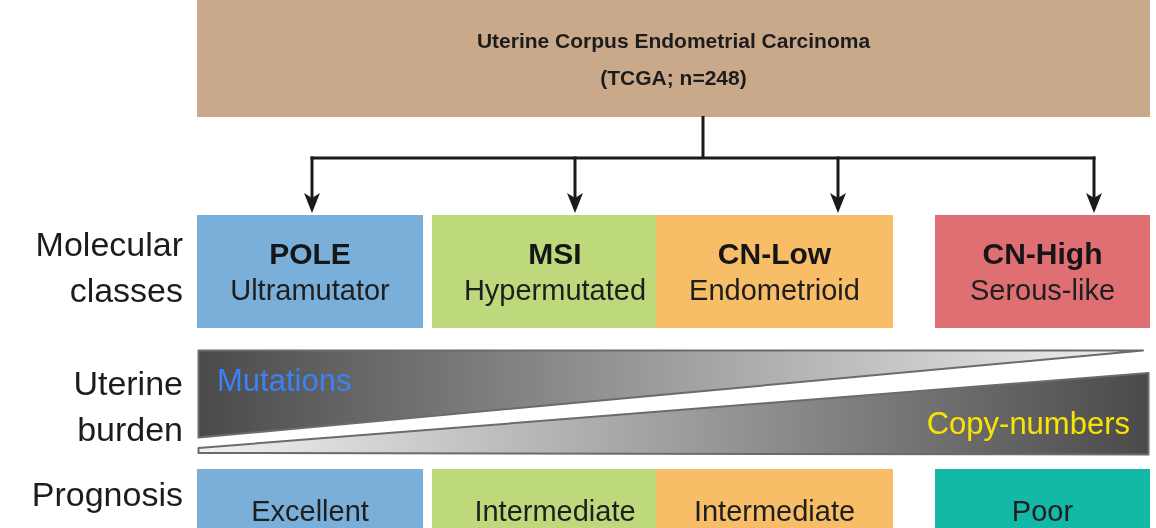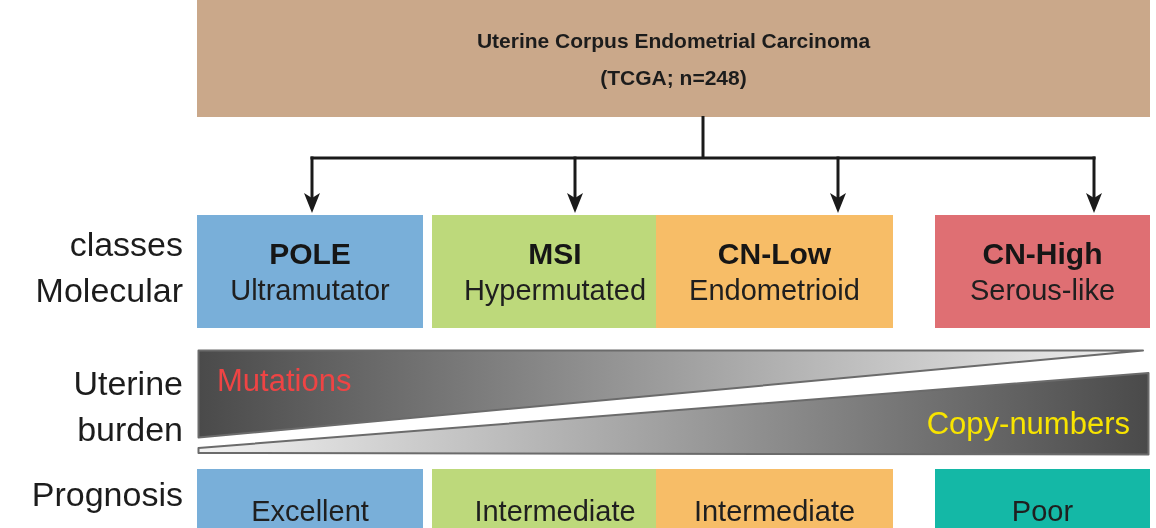--- a/index.html
+++ b/index.html
@@ -75,22 +75,22 @@
     </g>
     <g fill="#1A1A1A">
       <path d="M304 193 L312 213 L320 193 L312 198 Z"></path>
       <path d="M567 193 L575 213 L583 193 L575 198 Z"></path>
       <path d="M830 193 L838 213 L846 193 L838 198 Z"></path>
       <path d="M1086 193 L1094 213 L1102 193 L1094 198 Z"></path>
     </g>
   </svg>
 
   <div class="row-label molecular">
+    <div>Molecular</div>
     <div>classes</div>
-    <div>Molecular</div>
   </div>
   <div class="row-label genomic">
     <div>Uterine</div>
     <div>burden</div>
   </div>
   <div class="row-label prognosis">Prognosis</div>
 
   <div class="class-box c1" style="background-color: rgb(121, 175, 217);">
     <div class="class-name">POLE</div>
     <div class="class-sub">Ultramutator</div>
@@ -117,21 +117,21 @@
       <linearGradient id="gradCN" x1="0" y1="0" x2="1" y2="0">
         <stop offset="0" stop-color="#F2F2F2"></stop>
         <stop offset="1" stop-color="#4A4A4A"></stop>
       </linearGradient>
     </defs>
     <g stroke-width="2" stroke-linejoin="round" stroke="#6B6B6B">
       <path fill="url(#gradMut)" d="M1.5 1.5 L946 1.5 L1.5 88.5 Z"></path>
       <path fill="url(#gradCN)" d="M1.5 99 L951.5 24 L951.5 105.5 L1.5 104 Z"></path>
     </g>
   </svg>
-  <div class="wedge-label mutations" style="color: #ef4444;">Mutations</div>
+  <div class="wedge-label mutations" style="color: #3b82f6;">Mutations</div>
   <div class="wedge-label copynumbers" style="color: rgb(248, 228, 0);">Copy-numbers</div>
 
   <div class="prog-box c1" style="background-color: rgb(121, 175, 217);">
     <span class="prog-text">Excellent</span>
   </div>
   <div class="prog-box c2" style="background-color: rgb(189, 217, 123);">
     <span class="prog-text">Intermediate</span>
   </div>
   <div class="prog-box c3" style="background-color: rgb(247, 189, 103);">
     <span class="prog-text">Intermediate</span>

